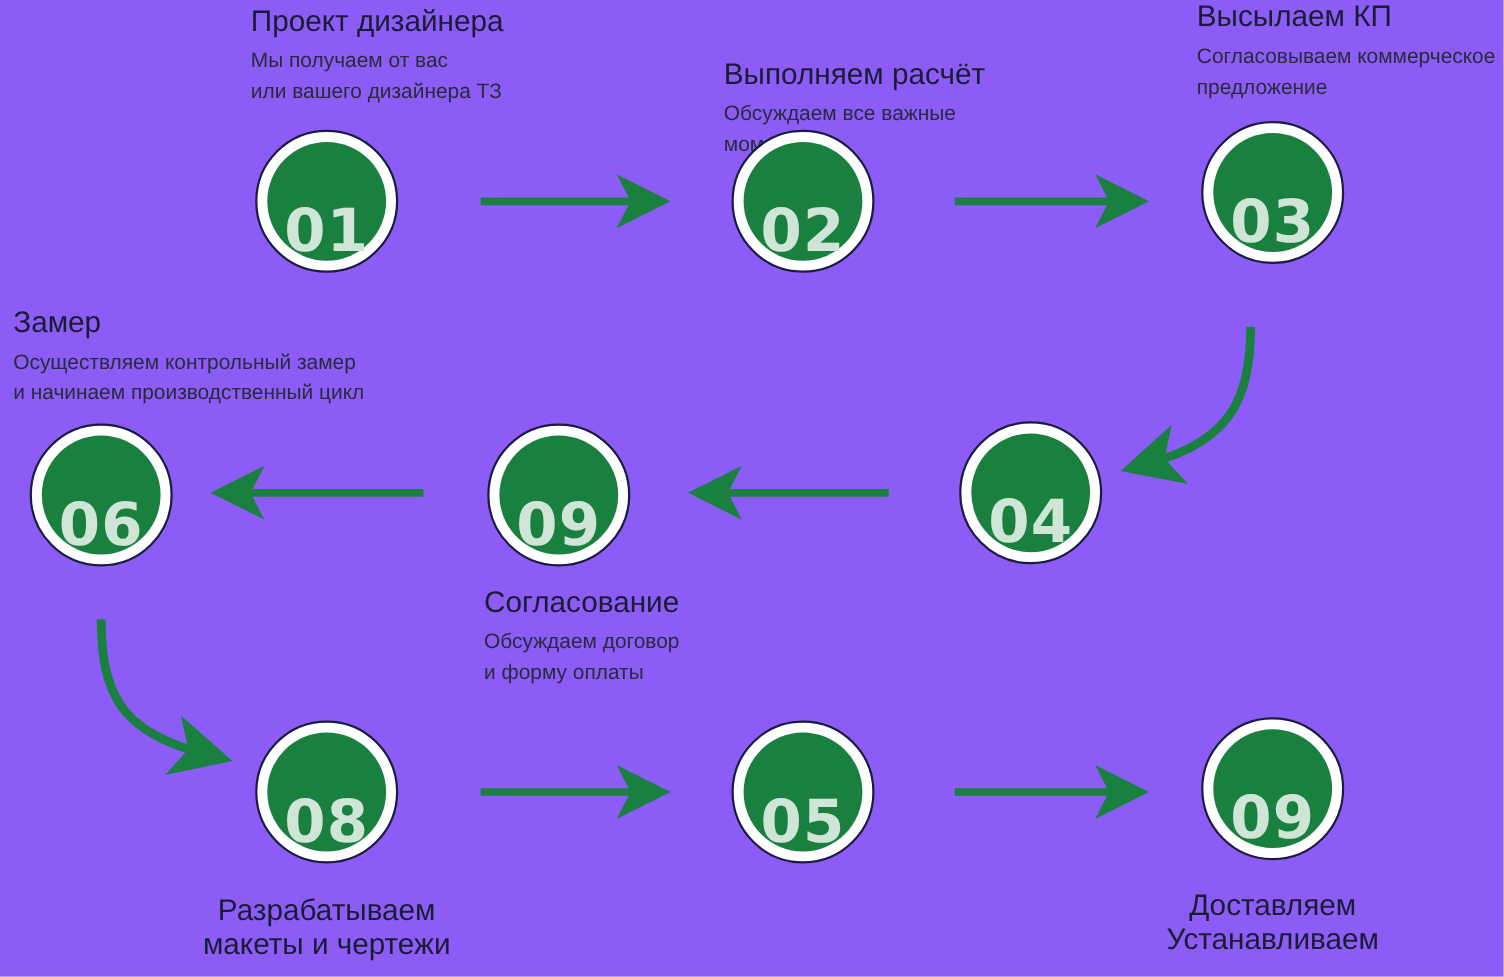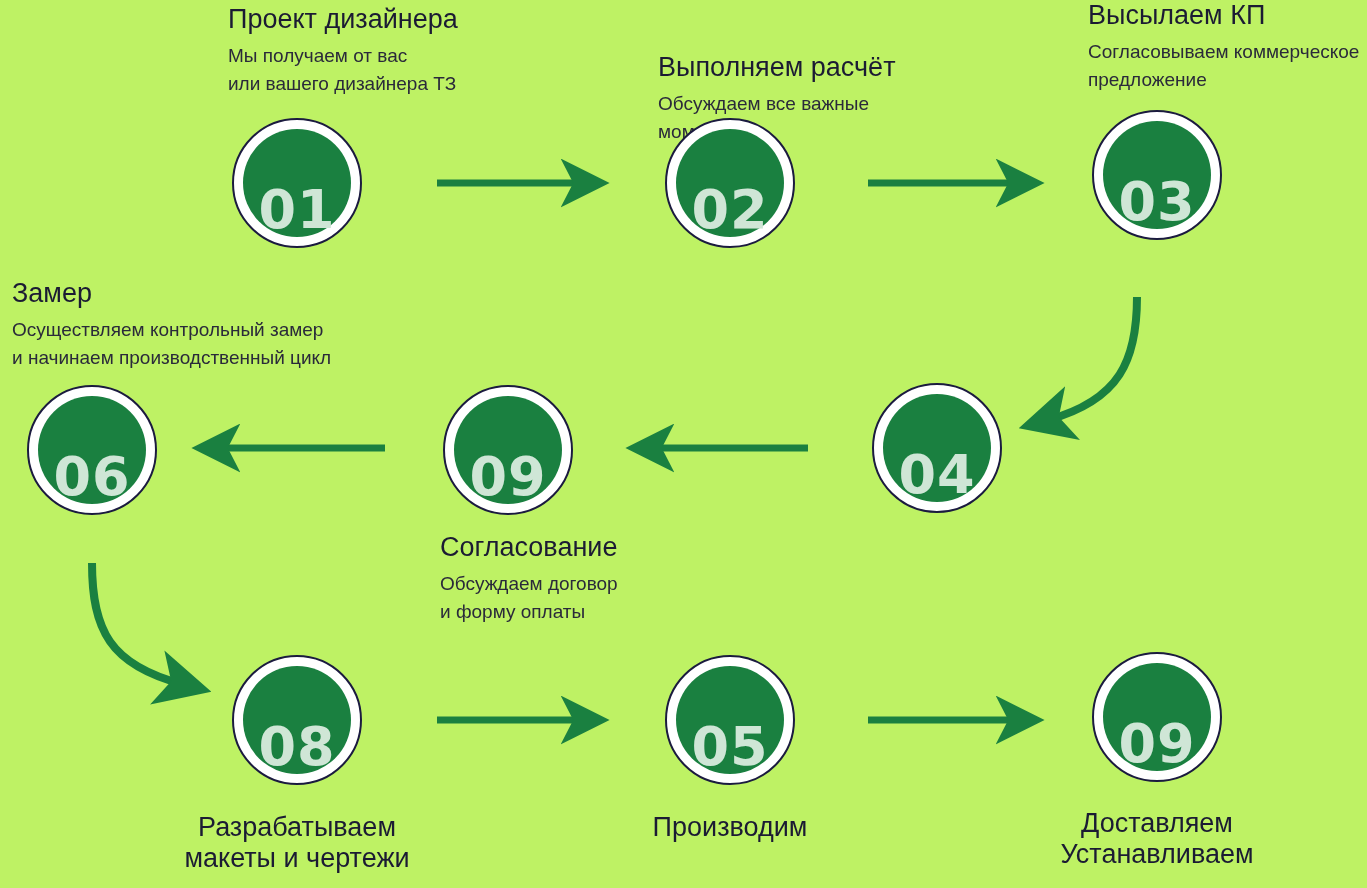--- a/index.html
+++ b/index.html
@@ -9,21 +9,21 @@
   }
   body {
     font-family: "Liberation Sans", sans-serif;
     color: #1b1b33;
   }
   #stage {
     position: relative;
     width: 1367px;
     height: 888px;
     overflow: hidden;
-    background: #bef264;
+    background: #8b5cf6;
   }
   .node {
     position: absolute;
     width: 130px;
     height: 130px;
     border-radius: 50%;
     border: 2px solid #1b1b3f;
     background: #ffffff;
     box-sizing: border-box;
     display: flex;
@@ -176,24 +176,20 @@
     <div class="title">Разрабатываем
 макеты и чертежи</div>
     <div class="desc"></div>
   </div>
 
   <div class="node" style="left:665px; top:655px;">
     <div class="disc">
       <span class="num">05</span>
     </div>
   </div>
-  <div class="caption center" style="left:550px; top:812px; width:360px;">
-    <div class="title">Производим</div>
-    <div class="desc"></div>
-  </div>
 
   <div class="node" style="left:1092px; top:652px;">
     <div class="disc">
       <span class="num">09</span>
     </div>
   </div>
   <div class="caption center" style="left:977px; top:808px; width:360px;">
     <div class="title">Доставляем
 Устанавливаем</div>
     <div class="desc"></div>

